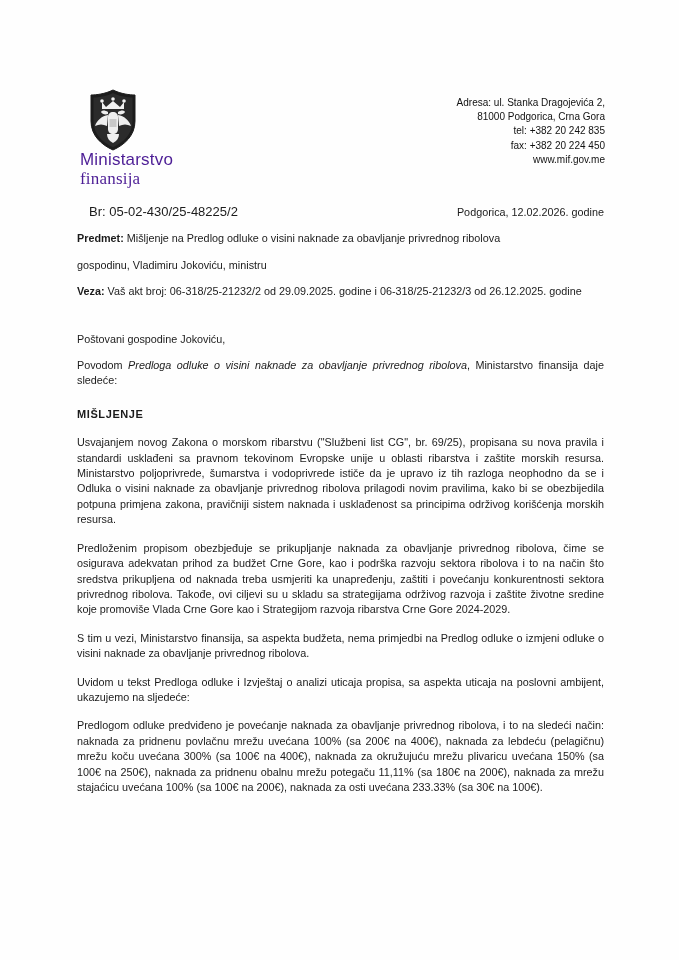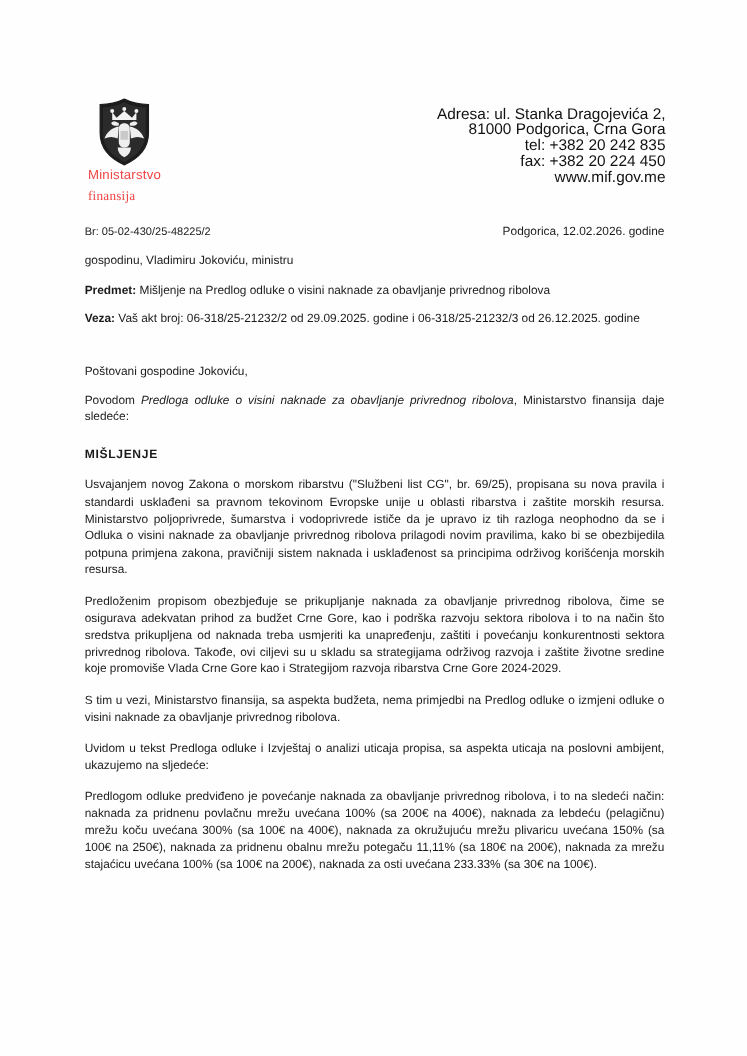--- a/index.html
+++ b/index.html
@@ -36,55 +36,55 @@
     position: absolute;
     left: 86px;
     top: 0px;
     width: 54px;
     height: 64px;
   }
   .ministry-name {
     position: absolute;
     left: 80px;
     top: 62px;
-    font-size: 12px;
+    font-size: 17px;
     line-height: 19px;
-    color: #ef4444;
+    color: #4c1d95;
     letter-spacing: 0.2px;
   }
   .ministry-name .l2 {
     display: block;
     font-family: Liberation Serif, serif;
   }
   .contact {
     position: absolute;
     right: 74px;
     top: 8px;
     text-align: right;
-    font-size: 14px;
+    font-size: 10px;
     line-height: 14.2px;
     color: #111;
   }
 
   
   .doc {
     position: absolute;
     left: 77px;
     top: 204px;
     width: 527px;
     font-size: 10.8px;
     line-height: 15.4px;
     text-align: justify;
   }
   .row-between {
     display: flex;
     justify-content: space-between;
     align-items: baseline;
   }
-  .refno { font-size: 10px; }
+  .refno { font-size: 13px; margin-left: 12px; }
   .place-date { font-size: 10.8px; }
 
   .block { margin-top: 14px; }
   .block.tight { margin-top: 11px; }
   b, .b { font-weight: bold; }
   i, .i { }
 
   .mislj {
     text-align: left;
     font-weight: bold;
@@ -148,28 +148,28 @@
 
   <div class="doc">
 
     <div class="row-between">
       <span class="refno">Br: 05-02-430/25-48225/2</span>
       <span class="place-date">Podgorica, 12.02.2026. godine</span>
     </div>
 
 
     <div class="block tight">
-      <p>gospodinu, Vladimiru Jokoviću, ministru</p>
-    </div>
-
-    <div class="block tight">
       <p>
         <b>Predmet:</b>
         <span>Mišljenje na Predlog odluke o visini naknade za obavljanje privrednog ribolova</span>
       </p>
+    </div>
+
+    <div class="block tight">
+      <p>gospodinu, Vladimiru Jokoviću, ministru</p>
     </div>
 
     <div class="block tight">
       <p>
         <b>Veza:</b>
         <span>Vaš akt broj: 06-318/25-21232/2 od 29.09.2025. godine i 06-318/25-21232/3 od 26.12.2025. godine</span>
       </p>
     </div>
 
     <div class="salut">

